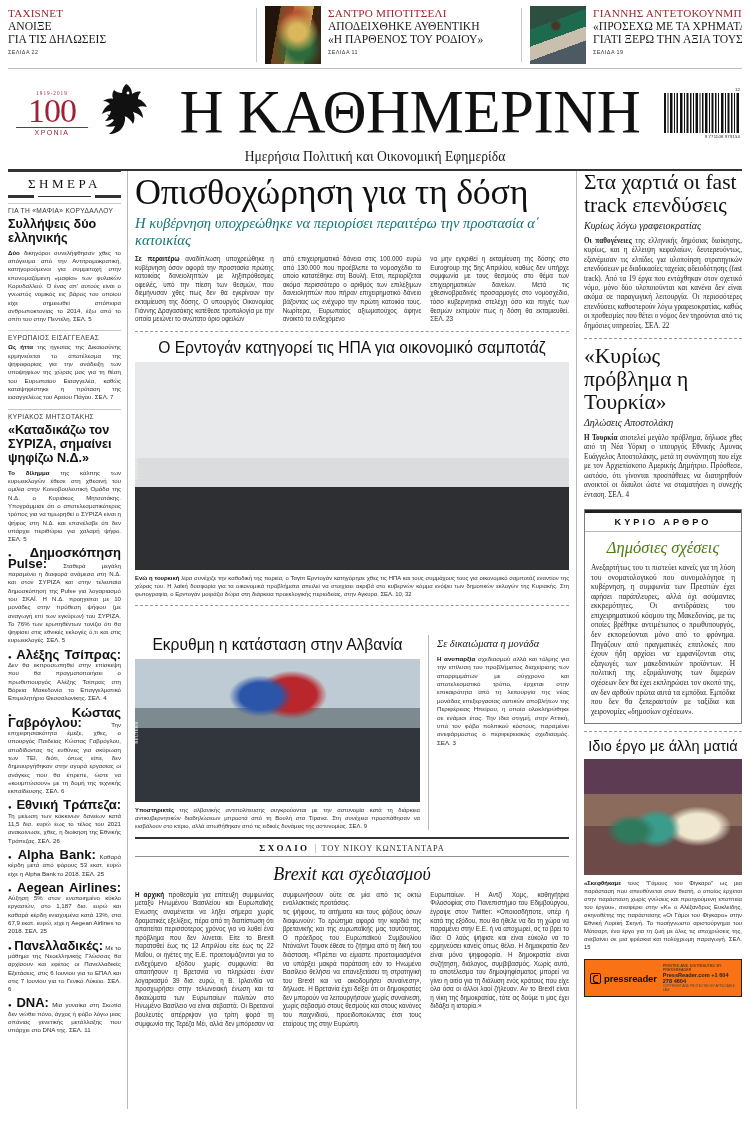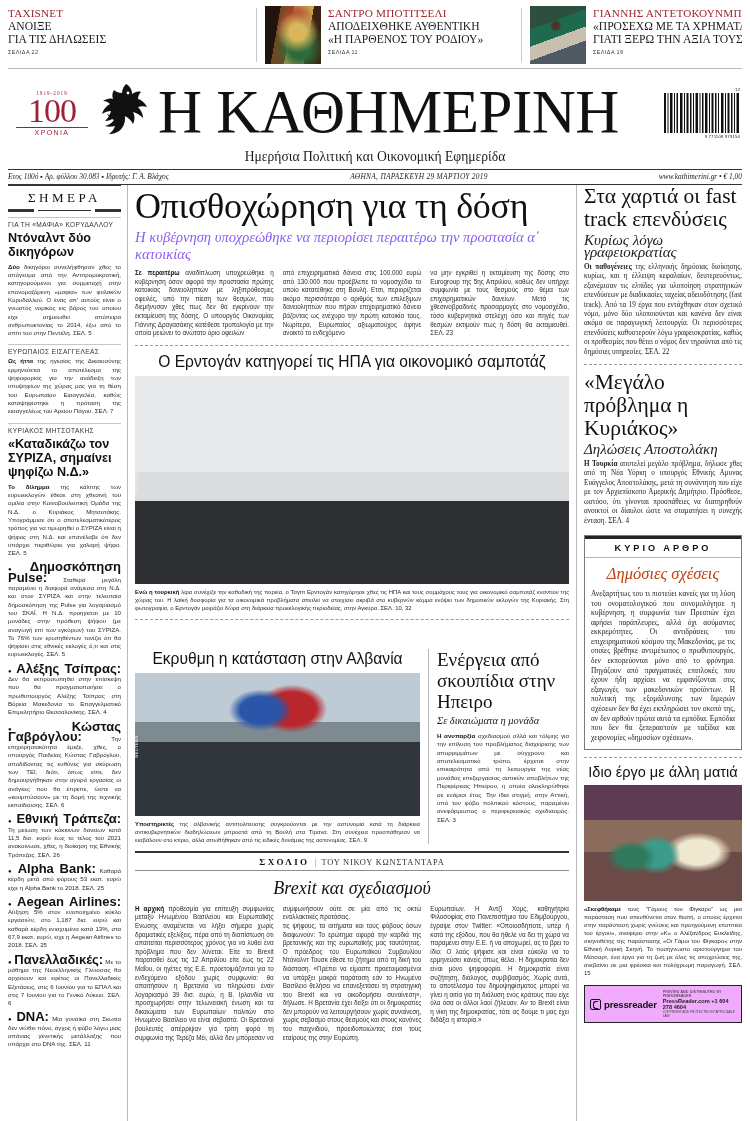--- a/index.html
+++ b/index.html
@@ -72,21 +72,21 @@
   }
 
   
   .masthead { position: relative; height: 82px; padding: 4px 10px 0 10px; display: flex; align-items: center; }
   .anniv { width: 84px; flex: 0 0 84px; text-align: center; color: #9d2235; padding-top: 2px; }
   .anniv-years { font-size: 5.2px; letter-spacing: 1px; font-family: "Liberation Serif", serif; }
   .anniv-100 { font-family: "Liberation Serif", serif; font-size: 34px; line-height: 30px; font-weight: 400; letter-spacing: -1px; }
   .anniv-word { font-size: 7px; letter-spacing: 1.4px; font-family: "Liberation Sans", sans-serif; }
   .anniv-rule { height: 1px; background: #9d2235; margin: 1px 6px 1px 6px; }
   .logo-eagle { width: 64px; flex: 0 0 64px; display: flex; align-items: center; justify-content: center; }
-  .nameplate { flex: 1; }
+  .nameplate { flex: 1; text-align: center; }
   .nameplate-title {
     font-family: "Liberation Serif", serif;
     font-size: 61px; line-height: 60px; letter-spacing: -0.5px;
     color: #111; font-weight: 400;
   }
   .barcode { width: 78px; flex: 0 0 78px; display: flex; flex-direction: column; align-items: flex-end; padding-top: 2px; }
   .barcode-num { font-size: 4.2px; letter-spacing: .2px; color: #222; margin-top: 1px; }
   .barcode-iss { font-size: 4.4px; color: #222; align-self: flex-end; margin-bottom: 1px; }
   .subtitle {
     text-align: center; font-family: "Liberation Serif", serif;
@@ -133,21 +133,21 @@
   .brief-item .bullet { color: #111; font-size: 6px; }
   .brief-name { font-weight: 700; font-size: 13px; color: #111; }
 
   
   .lead-headline {
     font-family: "Liberation Serif", serif; font-size: 36px; line-height: 38px;
     color: #111; text-align: left; padding-top: 2px; letter-spacing: -.3px;
   }
   .lead-sub {
     font-family: "Liberation Serif", serif; font-style: italic;
-    font-size: 14.6px; line-height: 17px; color: #8b5cf6; padding: 4px 0 6px 0;
+    font-size: 14.6px; line-height: 17px; color: #0f766e; padding: 4px 0 6px 0;
   }
   .three-col { column-count: 3; column-gap: 9px; }
   .art-body { font-size: 6.3px; line-height: 8.6px; color: #2b2b2b; text-align: justify; }
   .art-body b { font-weight: 700; color: #111; }
   .dashrule { border-top: 1px dashed #9a9a9a; margin: 7px 0 6px 0; height: 0; }
 
   .mid-headline {
     font-family: "Liberation Sans", sans-serif; font-size: 15.6px; line-height: 18px;
     text-align: center; color: #111; padding: 1px 0 5px 0;
   }
@@ -187,42 +187,42 @@
     font-family: "Liberation Serif", serif; font-style: italic;
     font-size: 18px; text-align: center; color: #111; padding: 7px 0 6px 0;
   }
 
   
   .r-headline {
     font-family: "Liberation Serif", serif; font-size: 21.5px; line-height: 23px; color: #111;
   }
   .r-deck {
     font-family: "Liberation Serif", serif; font-style: italic;
-    font-size: 15px; line-height: 12px; color: #222; padding: 3px 0 5px 0;
+    font-size: 10px; line-height: 12px; color: #222; padding: 3px 0 5px 0;
   }
   .r-body { font-family: "Liberation Serif", serif; font-size: 7.2px; line-height: 9.4px; color: #222; text-align: justify; }
   .r-body b { font-weight: 700; }
   .kyrio-box { border: 1px solid #7a7a7a; margin-top: 9px; }
   .kyrio-head {
     border-top: 3px solid #222; text-align: center; padding: 4px 0 4px 0;
     font-weight: 700; font-size: 9.2px; letter-spacing: 3px; color: #111;
     border-bottom: 1px solid #b5b5b5;
   }
   .kyrio-title {
     font-family: "Liberation Serif", serif; font-style: italic; font-size: 16.5px;
-    text-align: center; color: #c2410c; padding: 6px 4px 5px 4px;
+    text-align: center; color: #4d7c0f; padding: 6px 4px 5px 4px;
   }
   .kyrio-body { font-family: "Liberation Serif", serif; font-size: 7.4px; line-height: 9.6px; color: #222; text-align: justify; padding: 0 6px 7px 6px; }
   .r-title-sans { font-family: "Liberation Sans", sans-serif; font-size: 14.5px; line-height: 17px; color: #111; text-align: center; }
   .photo-theater { width: 100%; height: 116px; overflow: hidden; margin-top: 4px; }
 
   
   .pr-footer {
     display: flex; align-items: center; gap: 6px;
-    border: 1px solid #222; padding: 4px 5px; margin-top: 8px; background: #f0abfc;
+    border: 1px solid #222; padding: 4px 5px; margin-top: 8px; background: #f97316;
   }
   .pr-logo { display: flex; align-items: center; gap: 3px; flex: 0 0 auto; }
   .pr-mark {
     width: 11px; height: 11px; border: 1.6px solid #111; border-radius: 2px;
     position: relative;
   }
   .pr-mark::after {
     content: ""; position: absolute; left: 2px; top: 1.5px; width: 4px; height: 6px;
     border: 1.5px solid #111; border-right: none; border-radius: 3px 0 0 3px;
   }
@@ -330,40 +330,35 @@
           <rect x="70" y="0" width="1" height="40"></rect>
             <rect x="72.5" y="0" width="2.5" height="40"></rect>
         </g>
       </svg>
       <div class="barcode-num">9 771108 979154</div>
     </div>
   </div>
 
   <div class="subtitle">Ημερήσια Πολιτική και Οικονομική Εφημερίδα</div>
   <div class="folio-rule"></div>
-  <div class="folio">
-    <div class="folio-left">Ετος 100ό ▪ Αρ. φύλλου  30.083 ▪ Ιδρυτής: Γ. Α. Βλάχος</div>
-    <div class="folio-mid">ΑΘΗΝΑ, ΠΑΡΑΣΚΕΥΗ 29 ΜΑΡΤΙΟΥ 2019</div>
-    <div class="folio-right">www.kathimerini.gr  •  € 1,00</div>
-  </div>
   <div class="folio-rule2"></div>
 
   <div class="body-grid">
 
     <div class="col-left">
       <div class="simera-head">ΣΗΜΕΡΑ</div>
       <div class="simera-bars">
           <i></i>
           <span class="mid"></span>
           <i></i>
         </div>
 
       <div>
         <div class="lead-kicker">ΓΙΑ ΤΗ «ΜΑΦΙΑ» ΚΟΡΥΔΑΛΛΟΥ</div>
-        <div class="lead-title">Ντόναλντ δύο δικηγόρων</div>
+        <div class="lead-title">Συλλήψεις δύο ελληνικής</div>
         <div class="lead-body"><b>Δύο</b> <span>δικηγόροι συνελήφθησαν χθες το απόγευμα από την Αντιτρομοκρατική, κατηγορούμενοι για συμμετοχή στην επονομαζόμενη «μαφία» των φυλακών Κορυδαλλού. Ο ένας απ' αυτούς είναι ο γνωστός νομικός εις βάρος του οποίου είχε σημειωθεί απόπειρα ανθρωποκτονίας το 2014, έξω από το σπίτι του στην Πεντέλη. ΣΕΛ. 5</span></div>
       </div>
 
       <div style="padding-top:7px">
         <div class="lead-kicker">ΕΥΡΩΠΑΙΟΣ ΕΙΣΑΓΓΕΛΕΑΣ</div>
         <div class="lead-body"><b>Ως ήττα</b> <span>της ηγεσίας της Δικαιοσύνης ερμηνεύεται το αποτέλεσμα της ψηφοφορίας για την ανάδειξη των υποψηφίων της χώρας μας για τη θέση του Ευρωπαίου Εισαγγελέα, καθώς καταψηφίστηκε η πρόταση της εισαγγελέως του Αρείου Πάγου. ΣΕΛ. 7</span></div>
       </div>
 
       <div style="padding-top:7px">
         <div class="lead-kicker">ΚΥΡΙΑΚΟΣ ΜΗΤΣΟΤΑΚΗΣ</div>
@@ -426,21 +421,20 @@
         <div class="sub-left">
           <div class="mid-headline">Εκρυθμη η κατάσταση στην Αλβανία</div>
           <div class="photo-albania">
             <div class="ph ph-albania"></div>
             <div class="photo-credit">REUTERS</div>
           </div>
           <div class="cap"><b>Υποστηρικτές</b> <span>της αλβανικής αντιπολίτευσης συγκρούονται με την αστυνομία κατά τη διάρκεια αντικυβερνητικών διαδηλώσεων μπροστά από τη Βουλή στα Τίρανα. Στη συνέχεια προσπάθησαν να εισβάλουν στο κτίριο, αλλά απωθήθηκαν από τις ειδικές δυνάμεις της αστυνομίας. ΣΕΛ. 9</span></div>
         </div>
 
         <div class="sub-right">
-          <div class="sub-title-serif">Ενέργεια από σκουπίδια στην Ηπειρο</div>
           <div class="sub-deck">Σε δικαιώματα η μονάδα</div>
           <div class="sub-body"><b>Η ανυπαρξία</b> <span>σχεδιασμού αλλά και τόλμης για την επίλυση του προβλήματος διαχείρισης των απορριμμάτων με σύγχρονο και αποτελεσματικό τρόπο, έρχεται στην επικαιρότητα από τη λειτουργία της νέας μονάδας επεξεργασίας αστικών αποβλήτων της Περιφέρειας Ηπείρου, η οποία ολοκληρώθηκε σε ενάμισι έτος. Την ίδια στιγμή, στην Αττική, υπό τον φόβο πολιτικού κόστους, παραμένει ανεφάρμοστος ο περιφερειακός σχεδιασμός. ΣΕΛ. 3</span></div>
         </div>
       </div>
 
       <div class="scholio-rule-top"></div>
       <div class="scholio-bar">
         <span class="scholio-label">ΣΧΟΛΙΟ</span>
         <span class="scholio-pipe">|</span>
         <span class="scholio-by">ΤΟΥ ΝΙΚΟΥ ΚΩΝΣΤΑΝΤΑΡΑ</span>
@@ -459,21 +453,21 @@
 
       <div>
         <div class="r-headline">Στα χαρτιά οι fast track επενδύσεις</div>
         <div class="r-deck">Κυρίως λόγω γραφειοκρατίας</div>
         <div class="r-body"><b>Οι παθογένειες</b> <span>της ελληνικής δημόσιας διοίκησης, κυρίως, και η έλλειψη κεφαλαίων, δευτερευόντως, εξανέμισαν τις ελπίδες για υλοποίηση στρατηγικών επενδύσεων με διαδικασίες ταχείας αδειοδότησης (fast track). Από τα 19 έργα που εντάχθηκαν στον σχετικό νόμο, μόνο δύο υλοποιούνται και κανένα δεν είναι ακόμα σε παραγωγική λειτουργία. Οι περισσότερες επενδύσεις καθυστερούν λόγω γραφειοκρατίας, καθώς οι προθεσμίες που θέτει ο νόμος δεν τηρούνται από τις δημόσιες υπηρεσίες. ΣΕΛ. 22</span></div>
       </div>
 
       <div class="dashrule"></div>
 
       <div>
-        <div class="r-headline">«Μεγάλο πρόβλημα η Κυριάκος»</div>
+        <div class="r-headline">«Κυρίως πρόβλημα η Τουρκία»</div>
         <div class="r-deck">Δηλώσεις Αποστολάκη</div>
         <div class="r-body"><b>Η Τουρκία</b> <span>αποτελεί μεγάλο πρόβλημα, δήλωσε χθες από τη Νέα Υόρκη ο υπουργός Εθνικής Αμυνας Ευάγγελος Αποστολάκης, μετά τη συνάντηση που είχε με τον Αρχιεπίσκοπο Αμερικής Δημήτριο. Πρόσθεσε, ωστόσο, ότι γίνονται προσπάθειες να διατηρηθούν ανοικτοί οι δίαυλοι ώστε να σταματήσει η συνεχής ένταση. ΣΕΛ. 4</span></div>
       </div>
 
       <div class="kyrio-box">
         <div class="kyrio-head">ΚΥΡΙΟ ΑΡΘΡΟ</div>
         <div class="kyrio-title">Δημόσιες σχέσεις</div>
         <div class="kyrio-body">Ανεξαρτήτως του τι πιστεύει κανείς για τη λύση του ονοματολογικού που συνομολόγησε η κυβέρνηση, η συμφωνία των Πρεσπών έχει αφήσει παράπλευρες, αλλά όχι ασύμαντες εκκρεμότητες. Οι αντιδράσεις του επιχειρηματικού κόσμου της Μακεδονίας, με τις οποίες βρέθηκε αντιμέτωπος ο πρωθυπουργός, δεν εκπορεύονται μόνο από το φρόνημα. Πηγάζουν από πραγματικές επιπλοκές που έχουν ήδη αρχίσει να εμφανίζονται στις εξαγωγές των μακεδονικών προϊόντων. Η πολιτική της εξομάλυνσης των διμερών σχέσεων δεν θα έχει εκπληρώσει τον σκοπό της, αν δεν αρθούν πρώτα αυτά τα εμπόδια. Εμπόδια που δεν θα ξεπεραστούν με ταξίδια και χειρονομίες «δημοσίων σχέσεων».</div>
       </div>
 

